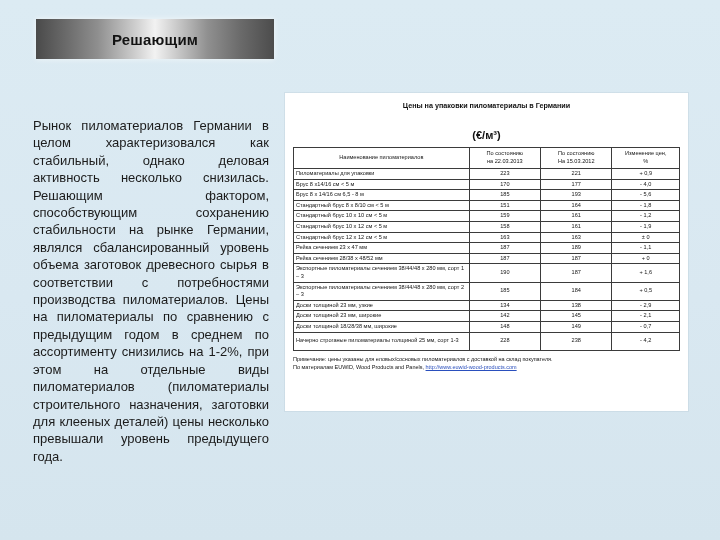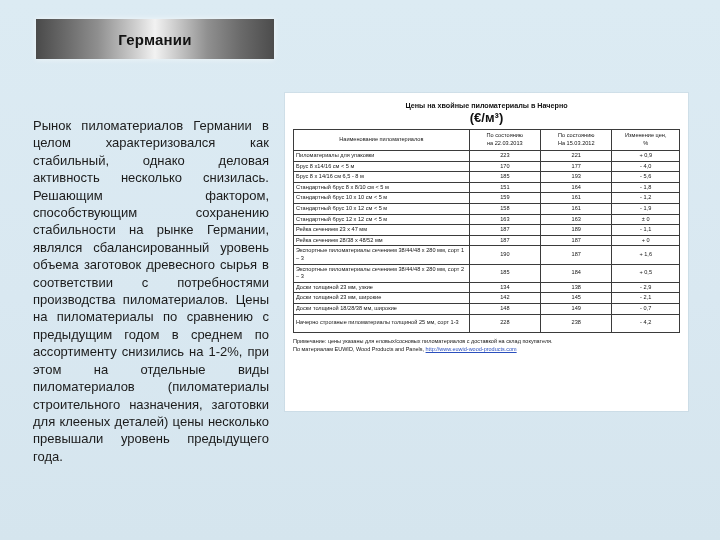--- a/index.html
+++ b/index.html
@@ -77,22 +77,22 @@
   }
   .panel-title {
     text-align: center;
     font-size: 7.2px;
     font-weight: bold;
     color: #111;
     line-height: 11px;
   }
   .panel-title .units {
     display: block;
-    margin-top: 1px;
-    font-size: 13px;
+    margin-top: 19px;
+    font-size: 11px;
     font-weight: bold;
   }
 
   table.price {
     margin-top: 6px;
     width: 100%;
     border-collapse: collapse;
     table-layout: fixed;
     font-size: 5.6px;
     color: #161616;
@@ -131,28 +131,28 @@
     text-decoration: underline;
   }
   .note-row { display: block; }
 </style>
 </head>
 <body>
 
 <div class="slide">
 
   <div class="title-banner">
-    <span class="tb-text">Германии</span>
+    <span class="tb-text">Решающим</span>
   </div>
 
   <div class="body-text">Рынок пиломатериалов Германии в целом характеризовался как стабильный, однако деловая активность несколько снизилась. Решающим фактором, способствующим сохранению стабильности на рынке Германии, являлся сбалансированный уровень объема заготовок древесного сырья в соответствии с потребностями производства пиломатериалов. Цены на пиломатериалы по сравнению с предыдущим годом в среднем по ассортименту снизились на 1-2%, при этом на отдельные виды пиломатериалов (пиломатериалы строительного назначения, заготовки для клееных деталей) цены несколько превышали уровень предыдущего года.</div>
 
   <div class="panel">
     <div class="panel-title">
-      <span>Цены на хвойные пиломатериалы в Начерно</span>
+      <span>Цены на упаковки пиломатериалы в Германии</span>
       <span class="units">(€/м³)</span>
     </div>
 
     <table class="price">
       <colgroup>
         <col class="c0">
           <col class="c1">
           <col class="c2">
           <col class="c3">
       </colgroup>

